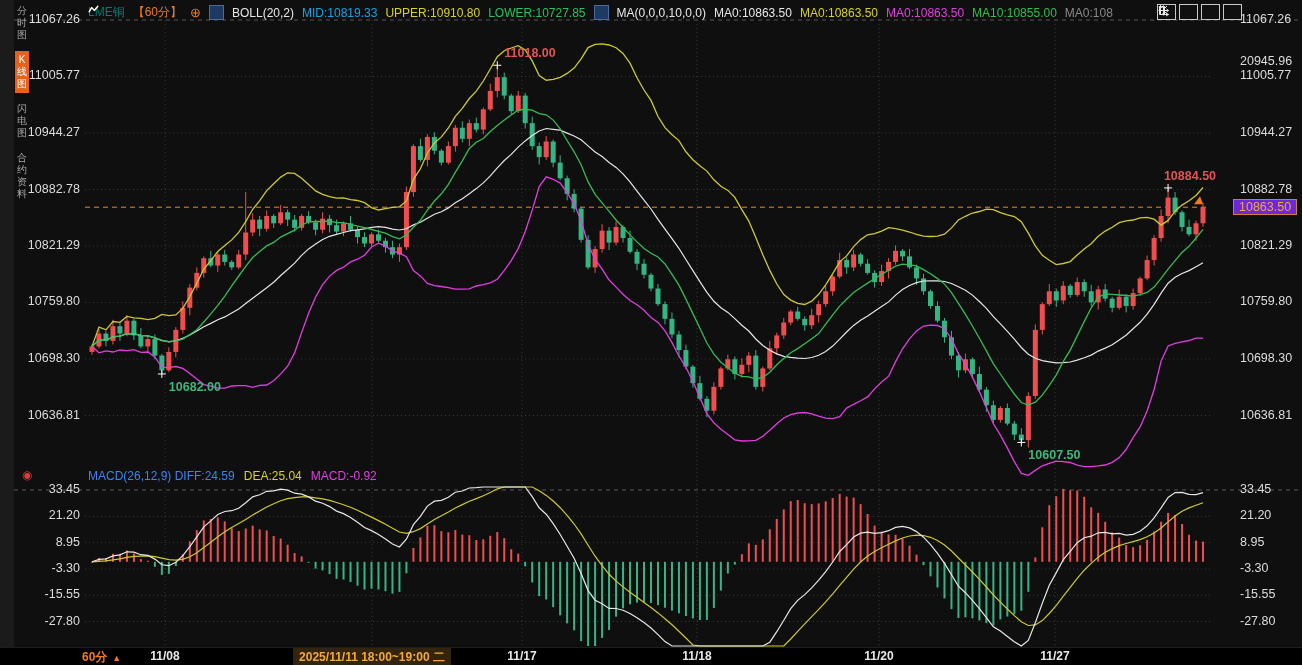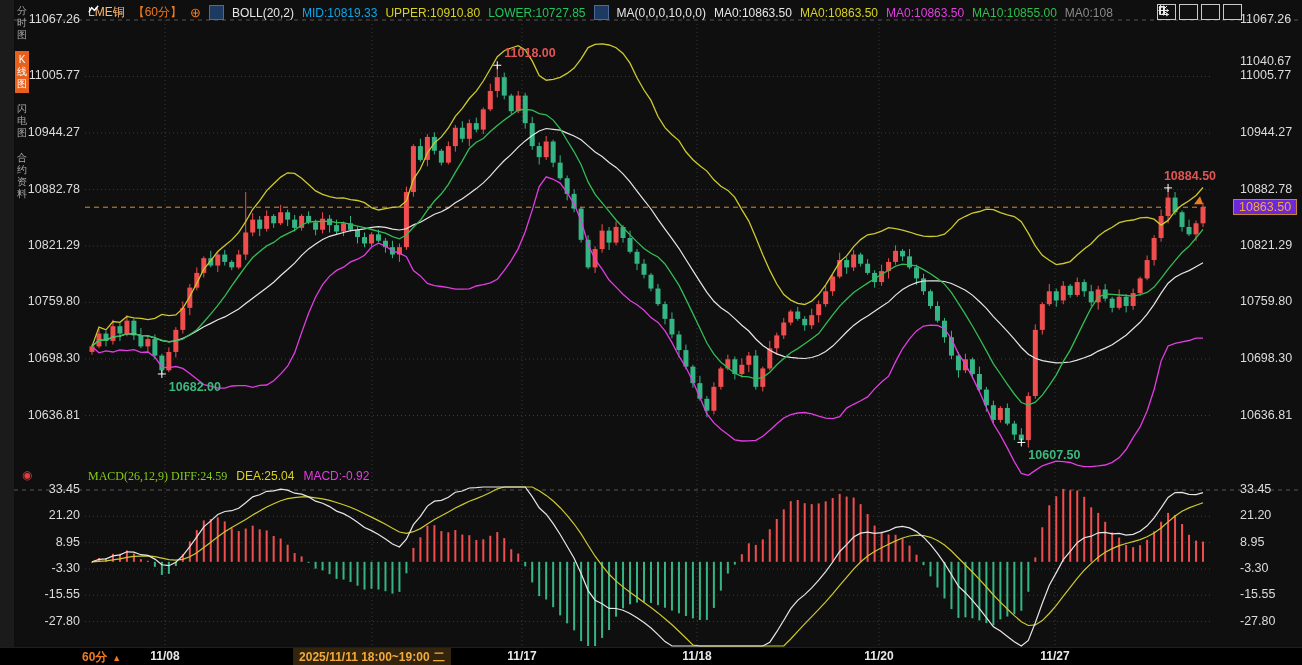--- a/index.html
+++ b/index.html
@@ -580,21 +580,21 @@
         <text x="1028.3354037267081" y="459.430200952491" fill="#3cb87f" font-size="12.5" font-weight="bold" text-anchor="start">10607.50</text>
       </g>
     </svg>
   <div class="sidebar" id="sidebar">
       <div class="stab">分时图</div>
       <div class="stab active">K线图</div>
       <div class="stab">闪电图</div>
       <div class="stab">合约资料</div>
     </div>
   <div class="header" id="header">
-      <span style="color: #fdba74;">LME铜</span>
+      <span style="color: #0f766e;">LME铜</span>
       <span style="color: rgb(240, 122, 30);">【60分】</span>
       <span class="hicon-circle">⊕</span>
       <span class="hicon-chart">
         <svg width="11" height="11" viewBox="0 0 12 12">
           <polyline points="1,9 4,4 7,7 11,2" fill="none" stroke="#fff" stroke-width="1.2"></polyline>
         </svg>
       </span>
       <span style="color: rgb(232, 232, 232);">BOLL(20,2)</span>
       <span style="color: #0ea5e9; text-align: center;">MID:10819.33</span>
       <span style="color: rgb(217, 210, 31);">UPPER:10910.80</span>
@@ -628,21 +628,21 @@
         </svg>
       </span>
       <span class="tbtn">
         <svg width="13" height="13" viewBox="0 0 13 13">
           <path d="M2.5 2.5h5v8h-5zM7.5 6.5h4M11.5 6.5L9.5 5M11.5 6.5L9.5 8" fill="none" stroke="#e8e8e8" stroke-width="1"></path>
         </svg>
       </span>
     </div>
   <div class="macd-icon" id="macd-icon">◉</div>
   <div class="macd-header" id="macd-header">
-      <span style="color: #84cc16; font-family: Liberation Serif, serif;">MACD(26,12,9) DIFF:24.59</span>
+      <span style="color: #3b82f6;">MACD(26,12,9) DIFF:24.59</span>
       <span style="color: rgb(217, 210, 31);">DEA:25.04</span>
       <span style="color: rgb(226, 62, 226);">MACD:-0.92</span>
     </div>
   <div id="left-axis">
       <div class="axlabel left" style="top: 12px;">11067.26</div>
       <div class="axlabel left" style="top: 68.4974px;">11005.77</div>
       <div class="axlabel left" style="top: 125.004px;">10944.27</div>
       <div class="axlabel left" style="top: 181.501px;">10882.78</div>
       <div class="axlabel left" style="top: 237.999px;">10821.29</div>
       <div class="axlabel left" style="top: 294.496px;">10759.80</div>
@@ -663,21 +663,21 @@
       <div class="axlabel right" style="top: 237.999px;">10821.29</div>
       <div class="axlabel right" style="top: 294.496px;">10759.80</div>
       <div class="axlabel right" style="top: 351.003px;">10698.30</div>
       <div class="axlabel right" style="top: 407.5px;">10636.81</div>
       <div class="axlabel right" style="top: 482px;">33.45</div>
       <div class="axlabel right" style="top: 508.3px;">21.20</div>
       <div class="axlabel right" style="top: 534.6px;">8.95</div>
       <div class="axlabel right" style="top: 560.9px;">-3.30</div>
       <div class="axlabel right" style="top: 587.2px;">-15.55</div>
       <div class="axlabel right" style="top: 613.5px;">-27.80</div>
-      <div class="axlabel right highlight" style="top: 54px;">11040.67</div>
+      <div class="axlabel right highlight" style="top: 54px;">20945.96</div>
       <div class="axlabel right boxed" style="top: 199.216px;">10863.50</div>
     </div>
   <div class="bottom-bar" id="bottom-bar">
     <div class="interval">
       <span>60分</span><span class="arr">▲</span>
     </div>
   <div class="btick" style="left: 165px;">11/08</div>
       <div class="btick" style="left: 522px;">11/17</div>
       <div class="btick" style="left: 697px;">11/18</div>
       <div class="btick" style="left: 879px;">11/20</div>

